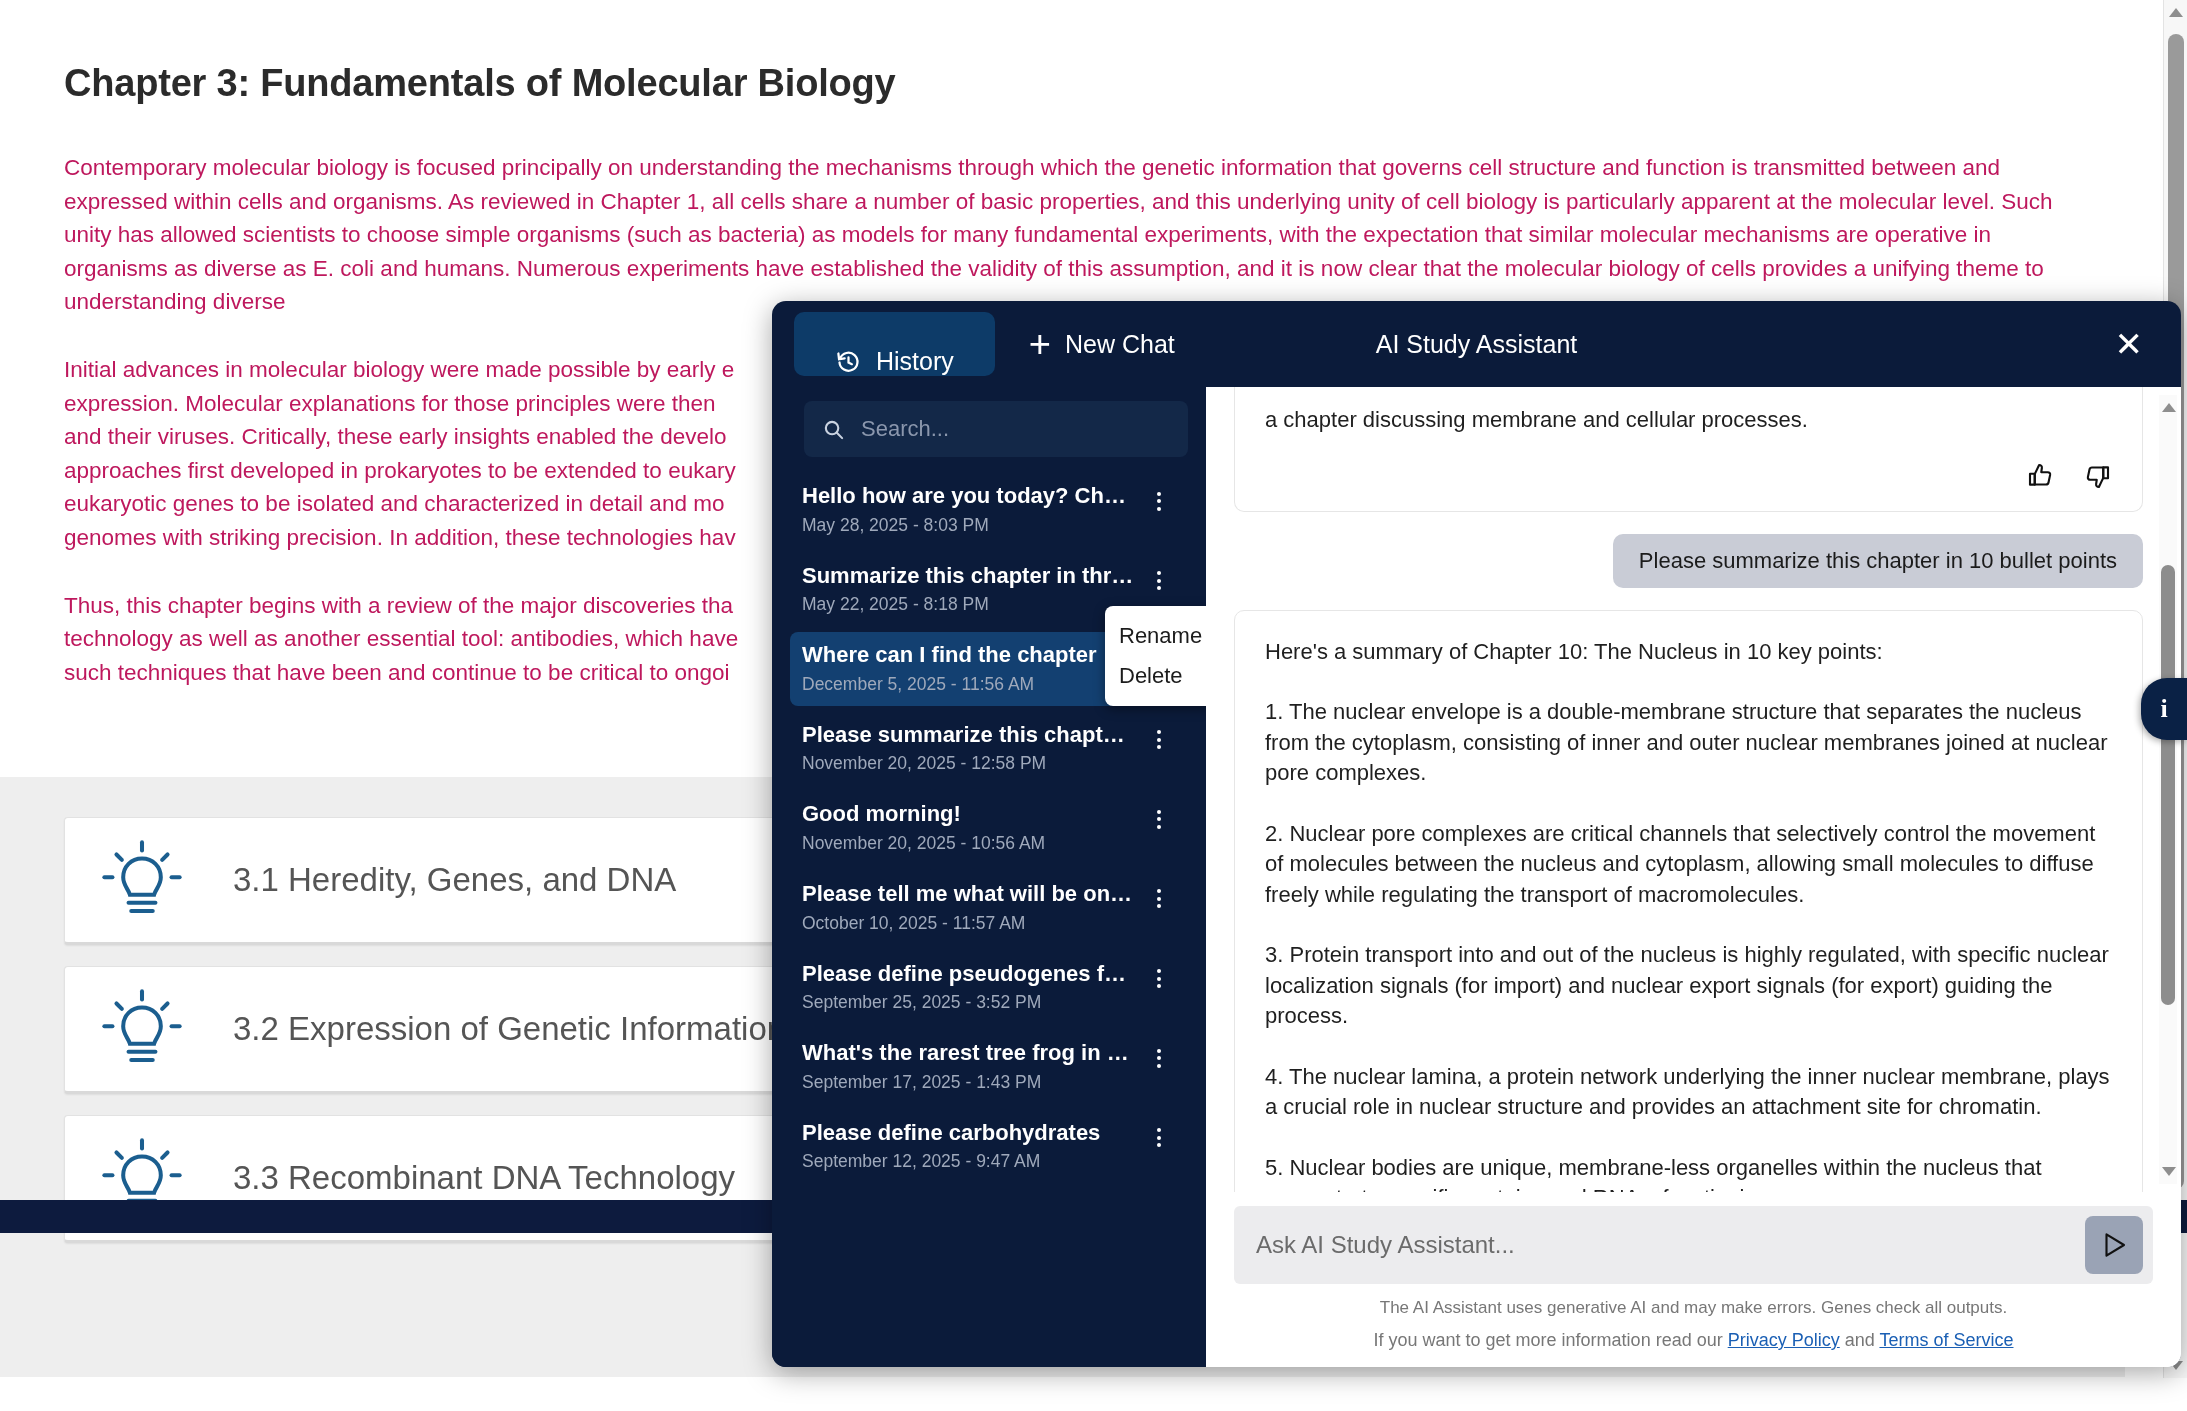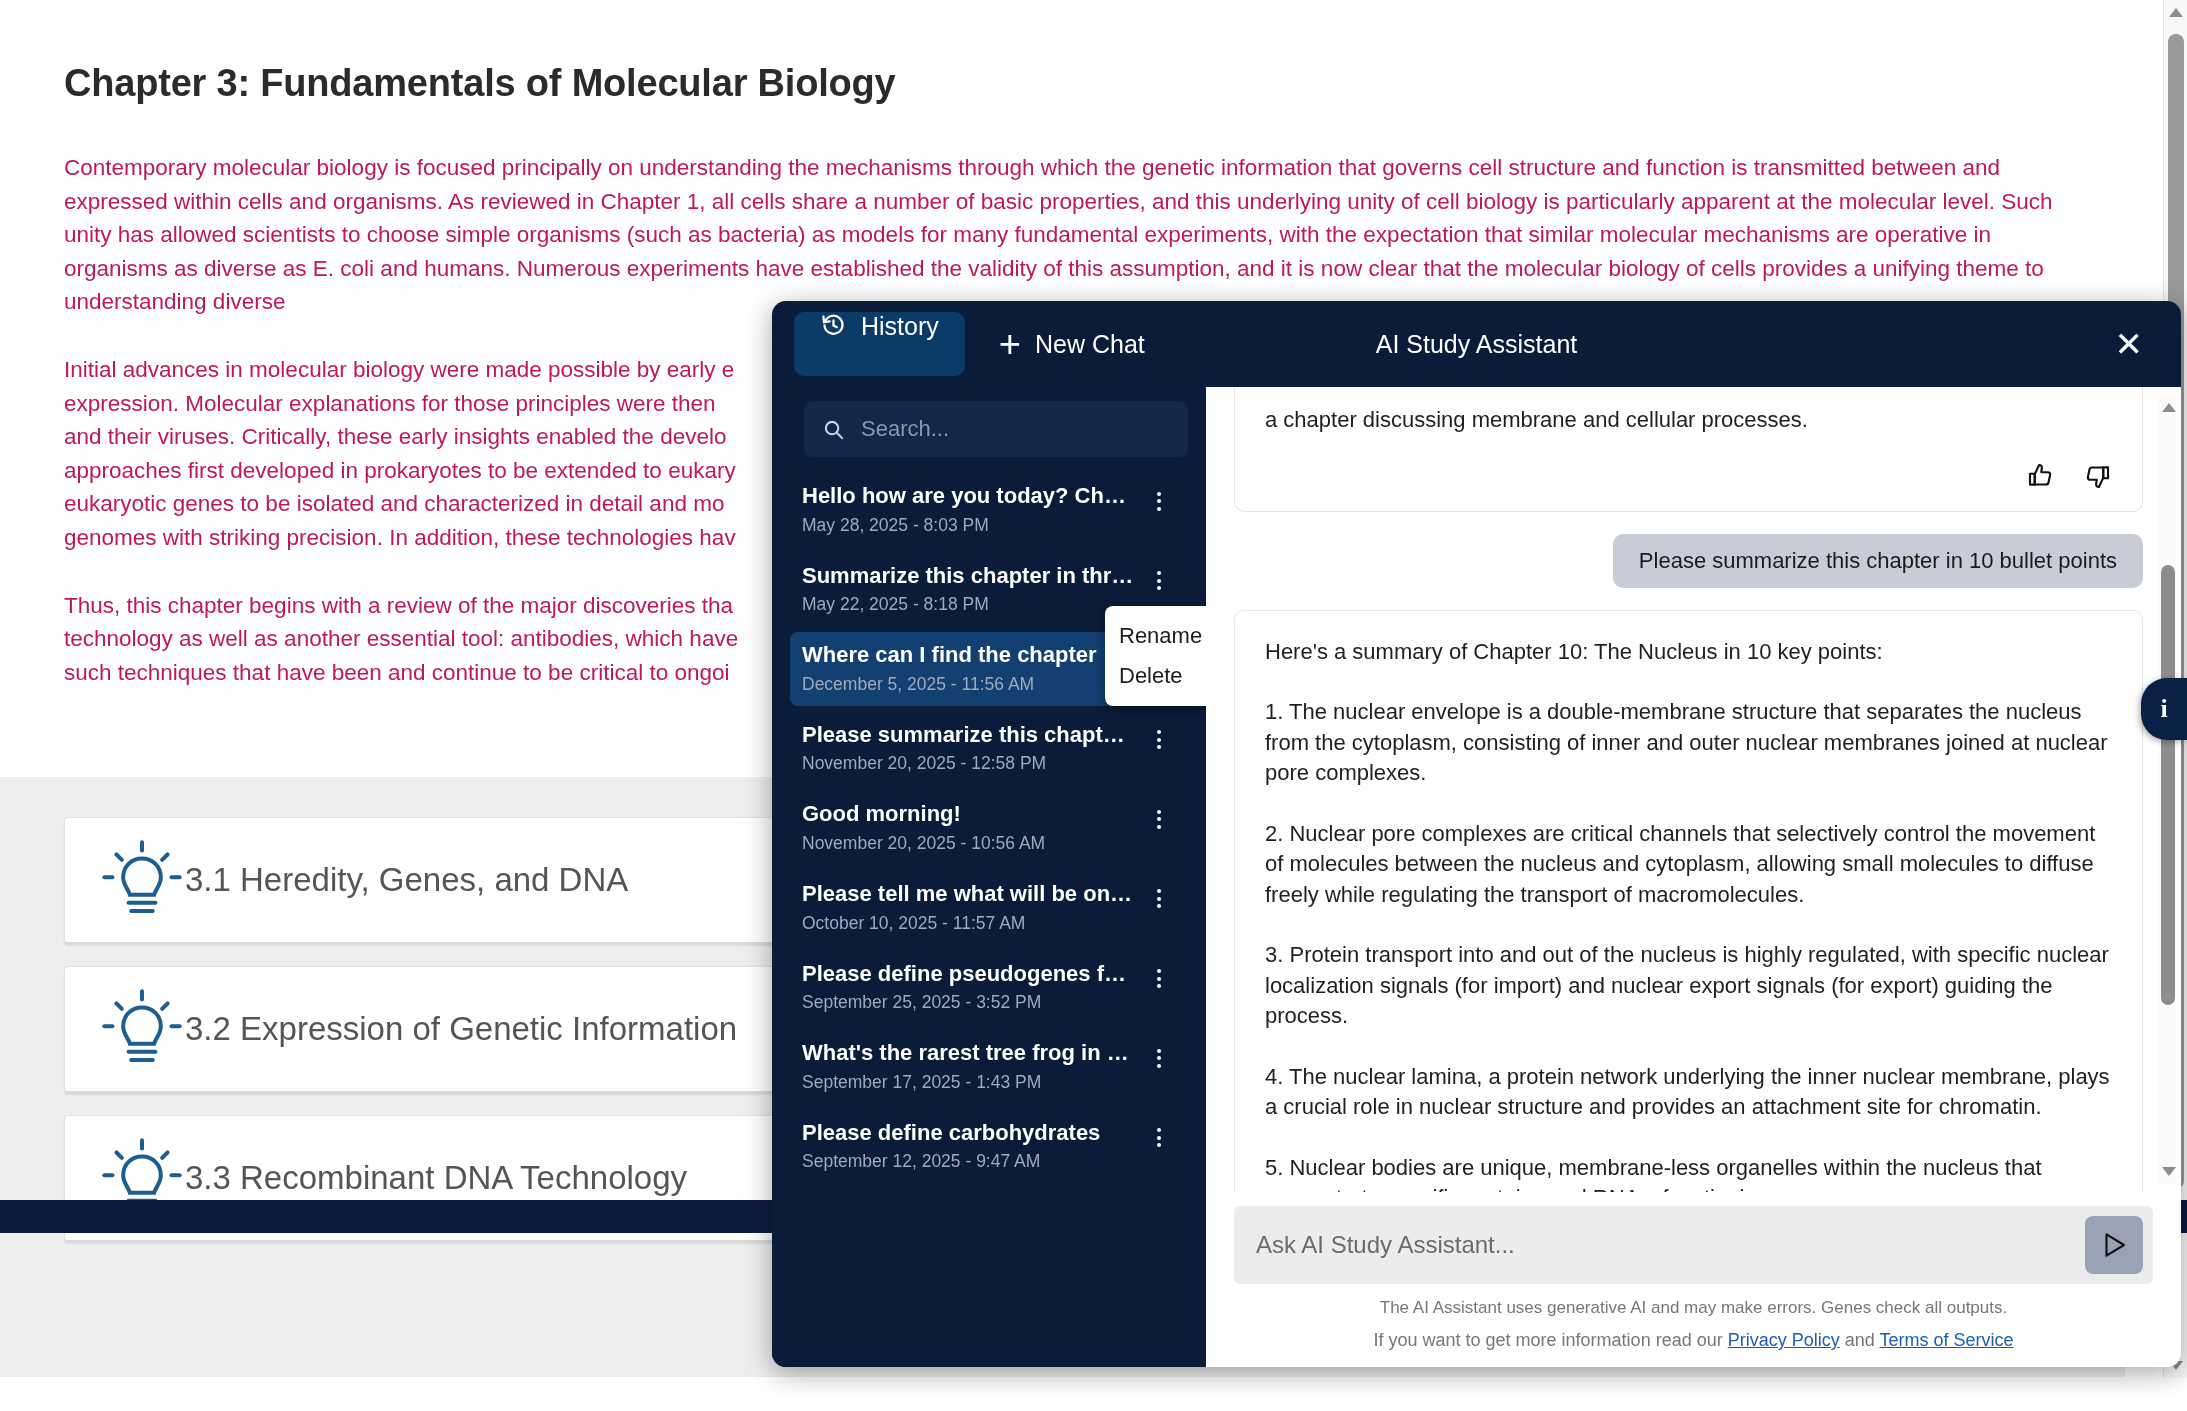--- a/index.html
+++ b/index.html
@@ -41,21 +41,21 @@
     border-bottom: 3px solid #d9d9d9;
     border-radius: 4px;
     height: 128px;
     margin-bottom: 21px;
     display: flex; align-items: center;
     padding-left: 34px;
     box-shadow: 0 1px 2px rgba(0,0,0,.07);
   }
   .bulb { width: 86px; height: 86px; flex: none; }
   .sec-label {
-    font-size: 33px; color: #555555; 
+    font-size: 33px; color: #555555; margin-left: 48px;
     white-space: nowrap;
   }
 
   
   .page-scroll {
     position: absolute; right: 0; top: 0; width: 24px; height: 1378px;
     background: #f7f7f7; border-left: 1px solid #e3e3e3;
   }
   .page-scroll .thumb {
     position: absolute; left: 4px; top: 34px; width: 16px; height: 1155px;
@@ -104,22 +104,22 @@
     box-shadow: 0 6px 28px rgba(0,0,0,.35);
     z-index: 30;
     display: flex; flex-direction: column;
   }
   .panel-head {
     height: 86px; flex: none; position: relative;
     display: flex; align-items: center; padding-left: 22px;
   }
   .hist-btn {
     background: #0d3b68; border-radius: 10px;
-    height: 64px; display: flex; align-items: flex-start; gap: 14px;
-    padding: 0 26px; color: #fff; font-size: 25px;
+    height: 64px; display: flex; align-items: flex-end; gap: 14px;
+    padding: 0 41px; color: #fff; font-size: 25px;
   }
   .newchat-btn {
     display: flex; align-items: center; gap: 14px;
     color: #fff; font-size: 25px; margin-left: 34px;
   }
   .plus { font-size: 38px; line-height: 0.7; font-weight: 300; }
   .panel-title {
     position: absolute; left: 0; right: 0; text-align: center;
     color: #ffffff; font-size: 25px; pointer-events: none;
   }

